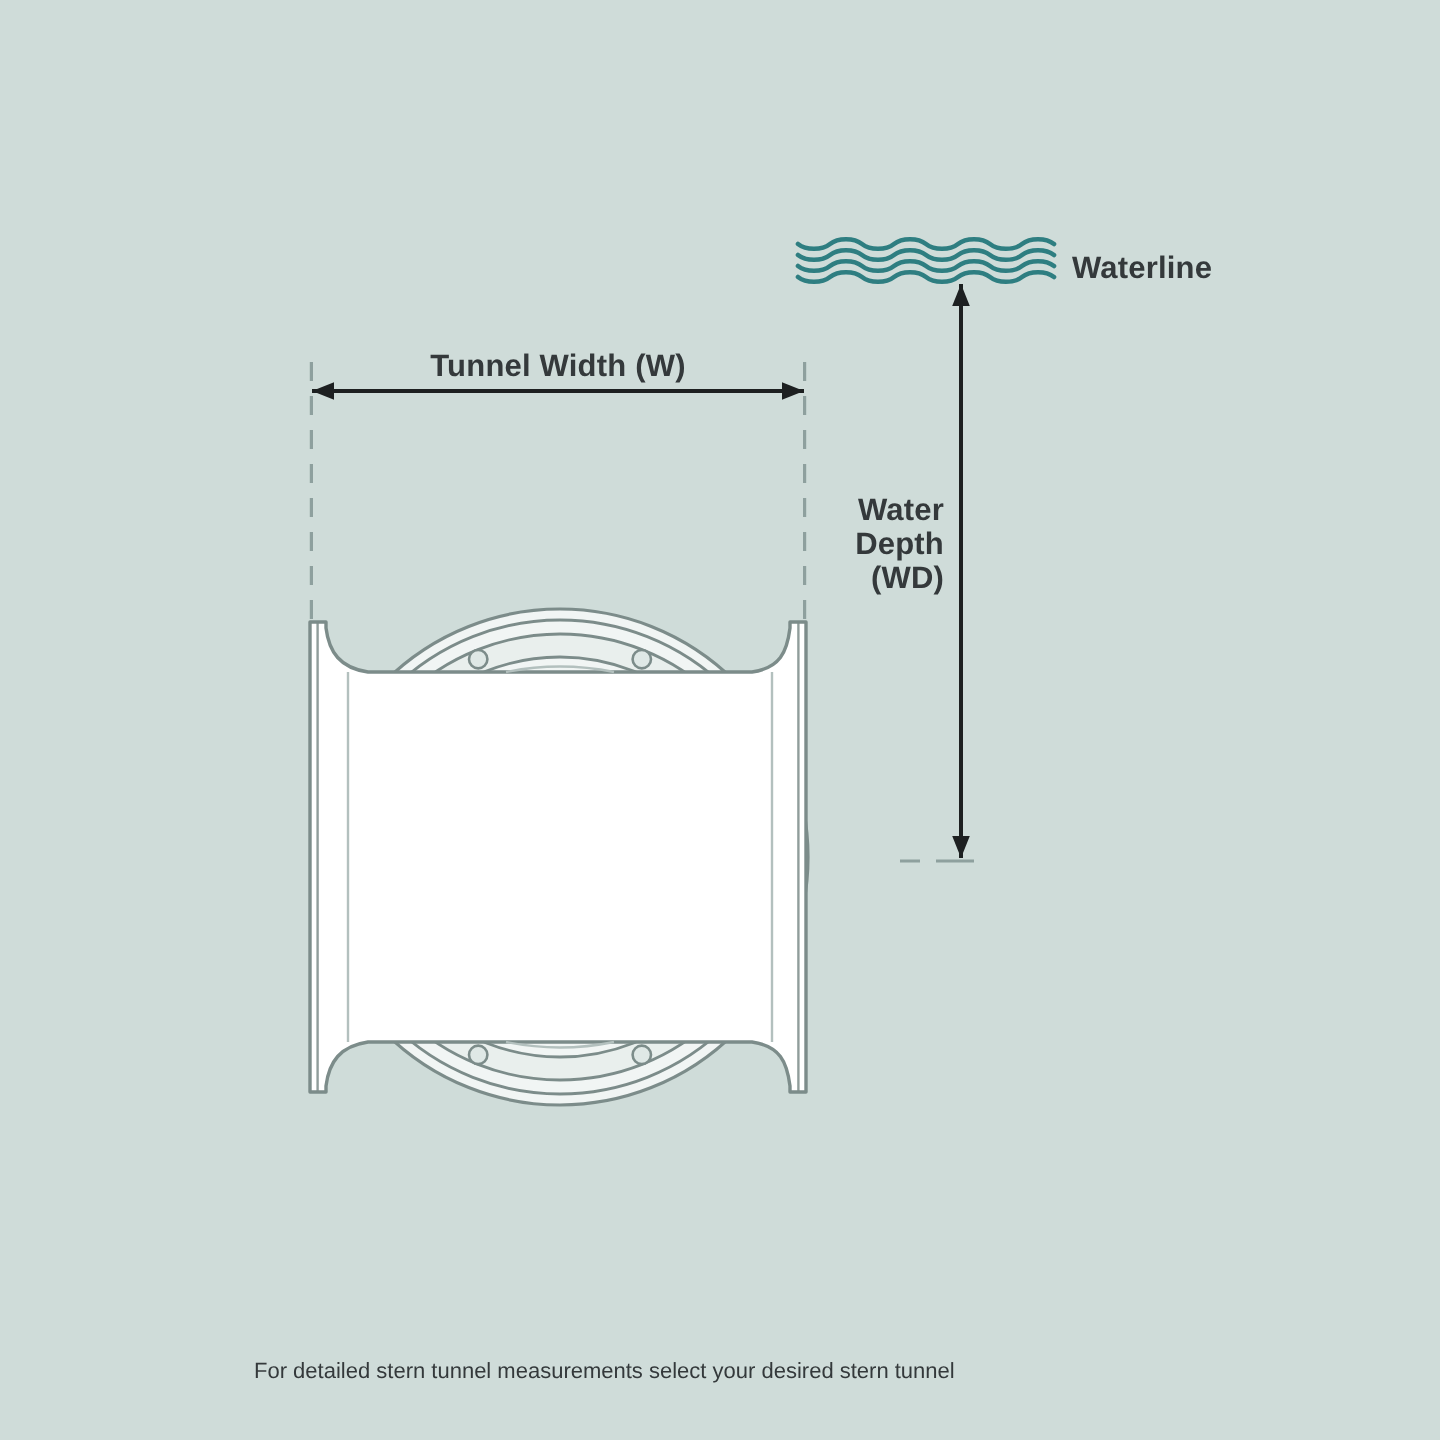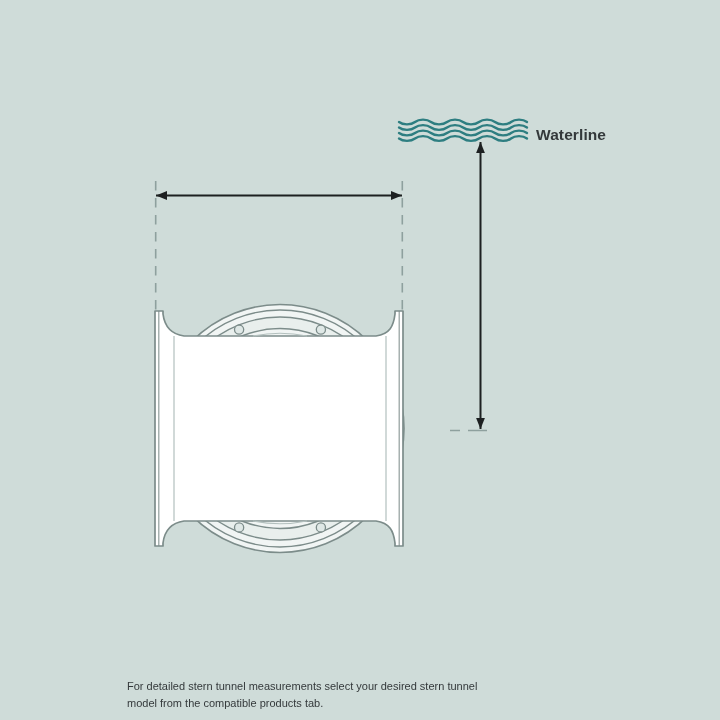--- a/index.html
+++ b/index.html
@@ -115,21 +115,26 @@
       </g>
       <g>
         <path class="faint" d="M 253,283 Q 280,277.5 307,283"></path>
         <path class="faint" d="M 253,468 Q 280,473.5 307,468"></path>
       </g>
     </g>
   </svg>
 
   <div class="label lbl-diagram waterline-label">Waterline</div>
 
+  <div class="label lbl-diagram tunnel-width-label">Tunnel Width (W)</div>
 
+  <div class="label lbl-diagram water-depth-label">
+    <div>Water</div>
+    <div>Depth</div>
+    <div>(WD)</div>
+  </div>
 
 
   <div class="label footnote-detail">
     <div>For detailed stern tunnel measurements select your desired stern tunnel</div>
-    <div>model from the compatible products tab.</div>
   </div>
 
 </div>
 
 </body></html>

